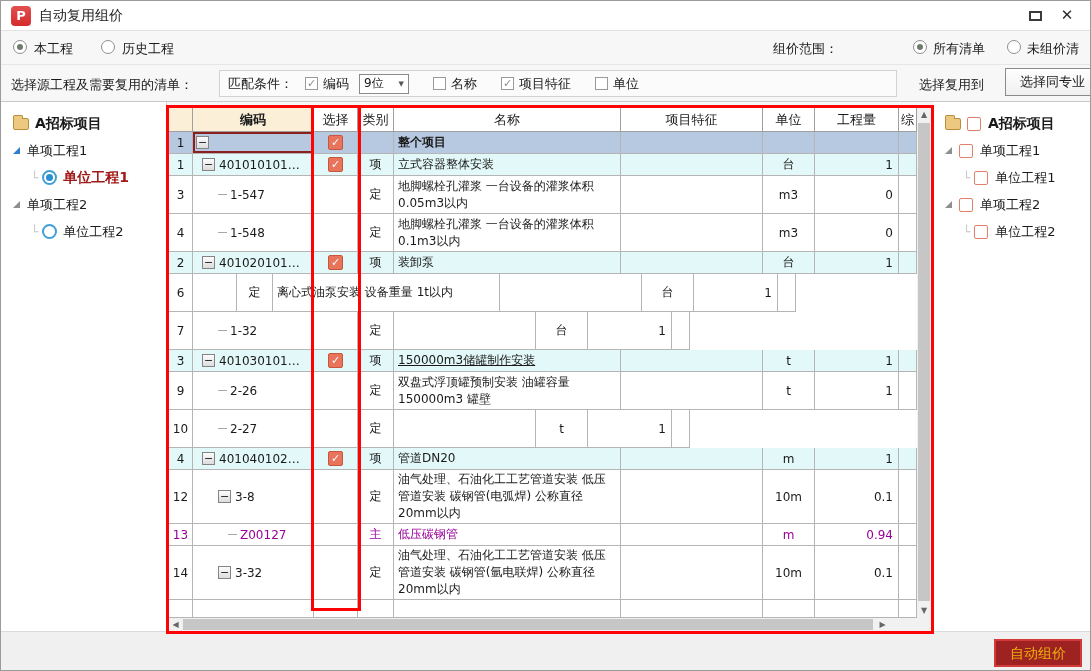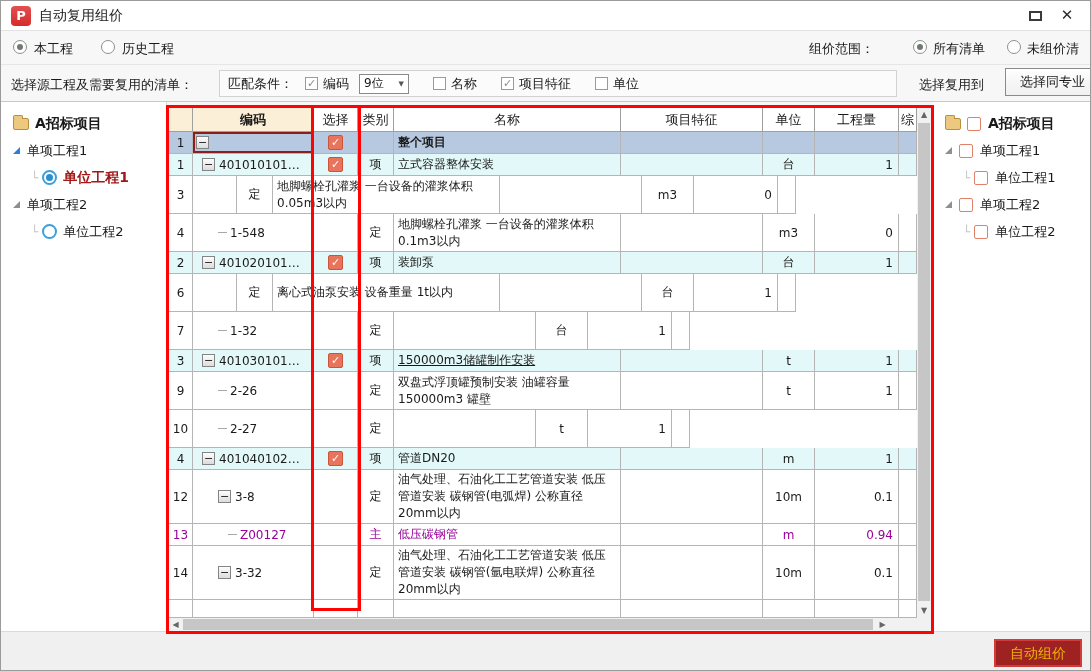--- a/index.html
+++ b/index.html
@@ -118,21 +118,21 @@
     <div class="title">自动复用组价</div>
     <div class="win-max"></div>
     <div class="win-close">✕</div>
   </div>
 
   <div class="scope-row">
     <span class="radio on" style="position:absolute;left:12px;top:9px;"></span>
     <span class="lbl" style="left:33px;text-align:center;">本工程</span>
     <span class="radio" style="position:absolute;left:100px;top:9px;"></span>
     <span class="lbl" style="left:121px;">历史工程</span>
-    <span class="lbl" style="left:808px;">组价范围：</span>
+    <span class="lbl" style="left:772px;">组价范围：</span>
     <span class="radio on" style="position:absolute;left:912px;top:9px;"></span>
     <span class="lbl" style="left:932px;">所有清单</span>
     <span class="radio" style="position:absolute;left:1006px;top:9px;"></span>
     <span class="lbl" style="left:1026px;">未组价清</span>
   </div>
 
   <div class="filter-row">
     <span class="section-label">选择源工程及需要复用的清单：</span>
     <div class="match-group">
       <span>匹配条件：</span>
@@ -225,20 +225,25 @@
         <div class="c namec" style="width: 227px; flex: 0 0 auto;">
           <div class="txt">立式容器整体安装</div>
         </div>
         <div class="c" style="width: 142px; flex: 0 0 auto;"></div>
         <div class="c ctr" style="width: 52px; flex: 0 0 auto;">台</div>
         <div class="c num" style="width: 84px; flex: 0 0 auto;">1</div>
         <div class="c" style="width: 18px; flex: 0 0 auto;"></div>
       </div>
       <div class="gr quota" style="height: 38px;">
         <div class="c ctr" style="width: 24px; flex: 0 0 auto;">3</div>
+        <div class="c codec" style="width: 121px; flex: 0 0 auto;">
+          <div class="indent" style="width: 25px;"></div>
+          <div class="hline"></div>
+          <div class="txt">1-547</div>
+        </div>
         <div class="c ctr" style="width: 44px; flex: 0 0 auto;"></div>
         <div class="c ctr" style="width: 36px; flex: 0 0 auto;">定</div>
         <div class="c namec" style="width: 227px; flex: 0 0 auto;">
           <div class="txt">地脚螺栓孔灌浆 一台设备的灌浆体积 0.05m3以内</div>
         </div>
         <div class="c" style="width: 142px; flex: 0 0 auto;"></div>
         <div class="c ctr" style="width: 52px; flex: 0 0 auto;">m3</div>
         <div class="c num" style="width: 84px; flex: 0 0 auto;">0</div>
         <div class="c" style="width: 18px; flex: 0 0 auto;"></div>
       </div>

